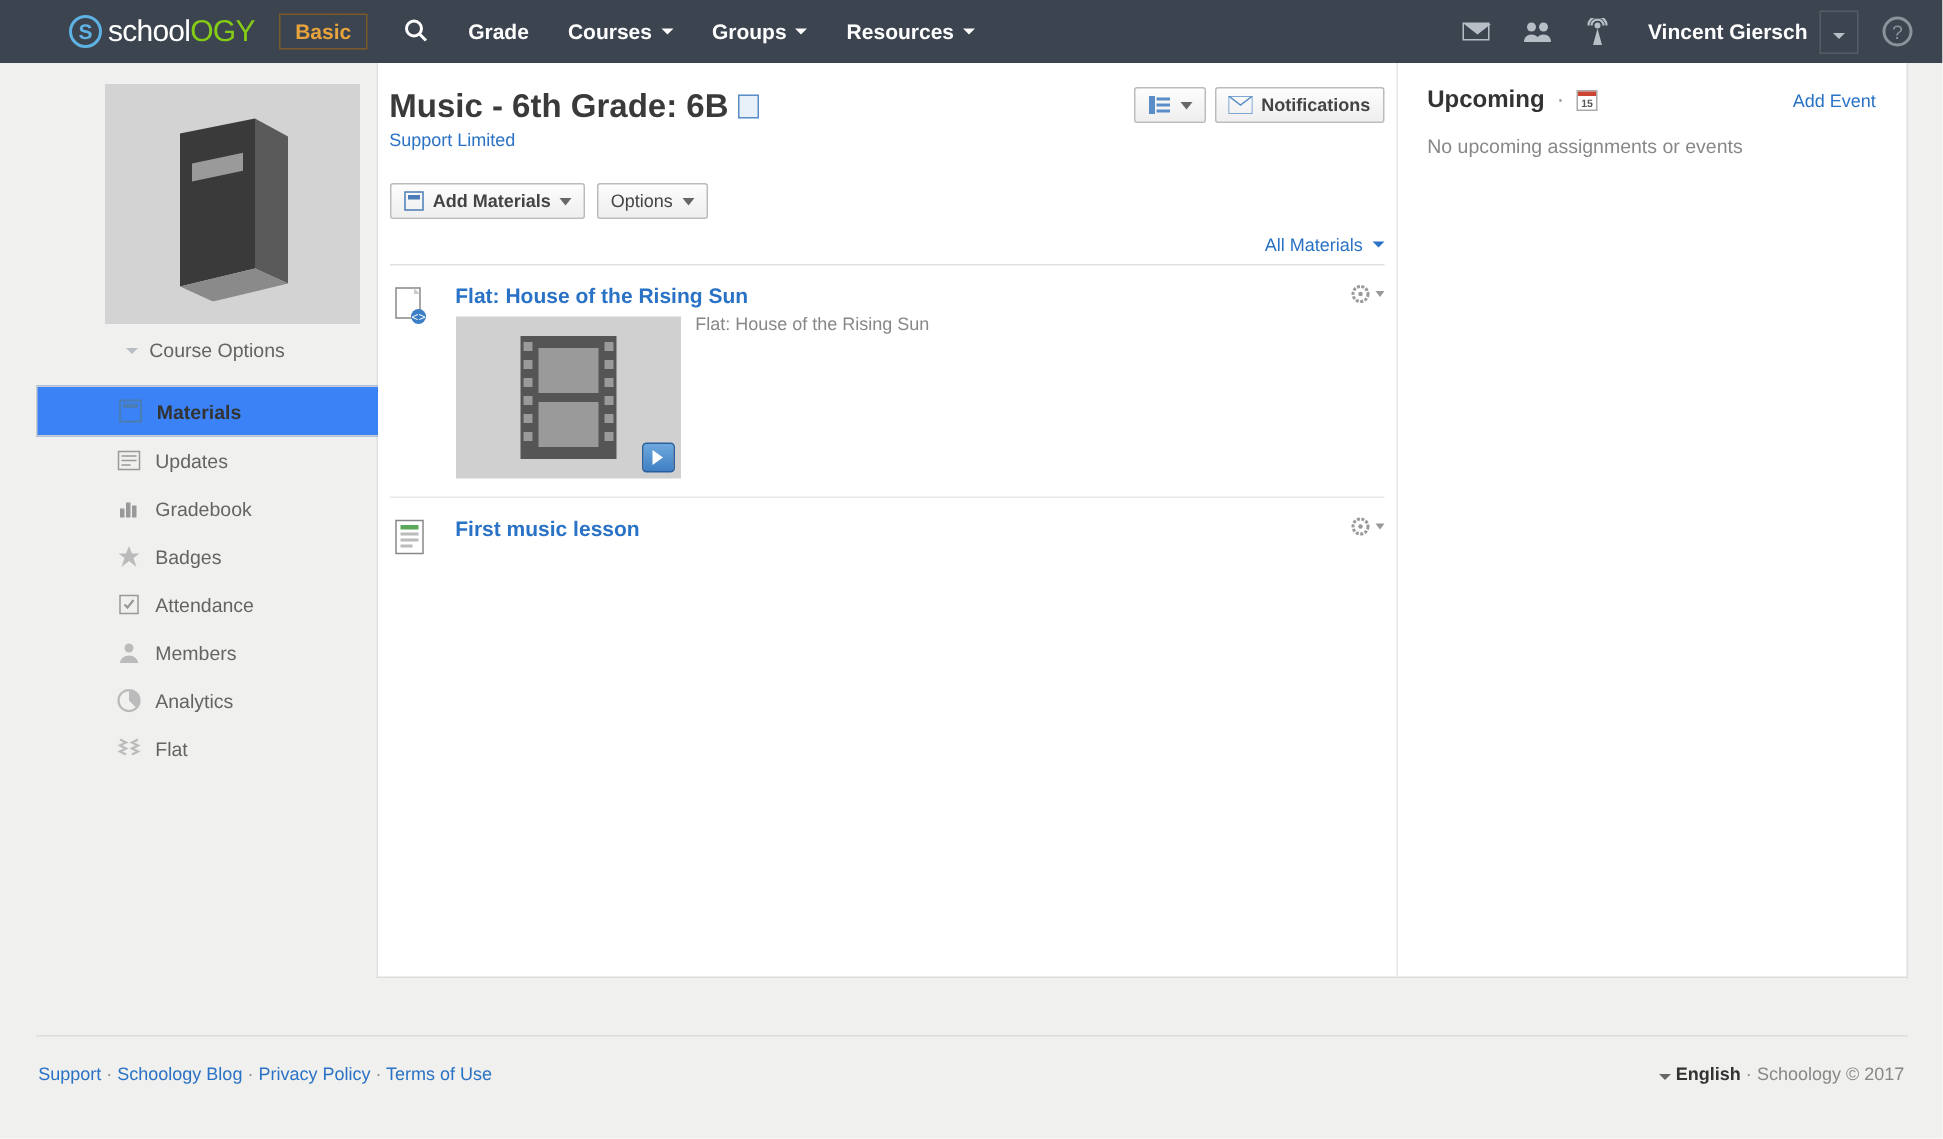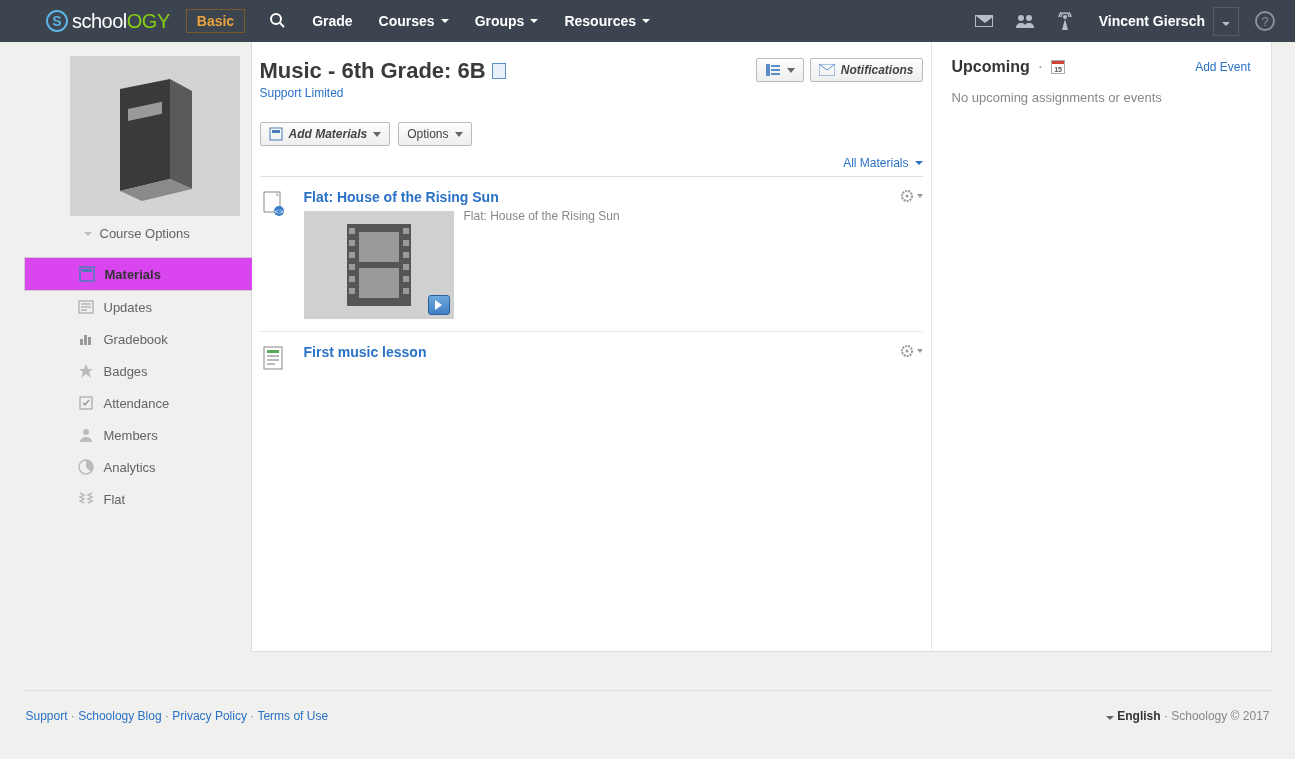--- a/index.html
+++ b/index.html
@@ -28,30 +28,30 @@
 .sidebar { width: 227px; padding-top: 14px; }
 .main { flex: 1; background: #fff; border-left: 1px solid #ddd; border-right: 1px solid #ddd; border-bottom: 1px solid #ddd; display: flex; min-height: 610px; }
 .content { flex: 1; padding: 16px 8px; }
 .right-rail { width: 340px; border-left: 1px solid #e5e5e5; padding: 16px 20px; }
 
 
 .course-thumb { width: 170px; height: 160px; background: #d3d3d3; margin-left: 46px; position: relative; display: flex; align-items: center; justify-content: center; }
 .course-options { margin-left: 46px; padding: 10px 14px; color: #646464; display: flex; align-items: center; gap: 8px; font-size: 13px; }
 .side-nav { margin-top: 6px; }
 .side-item { display: flex; align-items: center; gap: 10px; padding: 8px 12px 8px 54px; color: #646464; cursor: pointer; font-size: 13px; }
-.side-item.active { background: #d946ef; border: 1px solid #ccc; border-right: none; font-weight: bold; color: #333; margin-right: -1px; position: relative; z-index: 2; }
+.side-item.active { background: #3b82f6; border: 1px solid #ccc; border-right: none; font-weight: bold; color: #333; margin-right: -1px; position: relative; z-index: 2; }
 .side-icon { width: 16px; height: 16px; display: inline-block; }
 
 
 .course-title { font-size: 22px; font-weight: bold; color: #3a3a3a; display: flex; align-items: center; gap: 6px; }
 .course-sub { color: #2a72c5; font-size: 12px; margin-top: 2px; }
 .header-row { display: flex; justify-content: space-between; align-items: flex-start; }
 .header-actions { display: flex; gap: 6px; }
 .btn { background: linear-gradient(#fdfdfd,#eeeeee); border: 1px solid #bbb; padding: 4px 8px; border-radius: 2px; display: flex; align-items: center; gap: 6px; cursor: pointer; font-size: 12px; color: #444; }
-.btn-bold { font-weight: bold; font-style: italic; }
+.btn-bold { font-weight: bold; }
 .btn .caret { width: 0; height: 0; border-left: 4px solid transparent; border-right: 4px solid transparent; border-top: 5px solid #666; }
 .toolbar { margin-top: 22px; display: flex; gap: 8px; }
 .filter-row { display: flex; justify-content: flex-end; margin-top: 10px; border-bottom: 1px solid #e0e0e0; padding-bottom: 6px; }
 .filter-link { color: #2a72c5; font-size: 12px; display: flex; align-items: center; gap: 6px; }
 
 
 .material { display: flex; gap: 16px; padding: 12px 0; border-bottom: 1px solid #e8e8e8; position: relative; }
 .material:last-child { border-bottom: none; }
 .mat-icon { width: 28px; display: flex; justify-content: center; padding-top: 2px; }
 .mat-body { flex: 1; }

